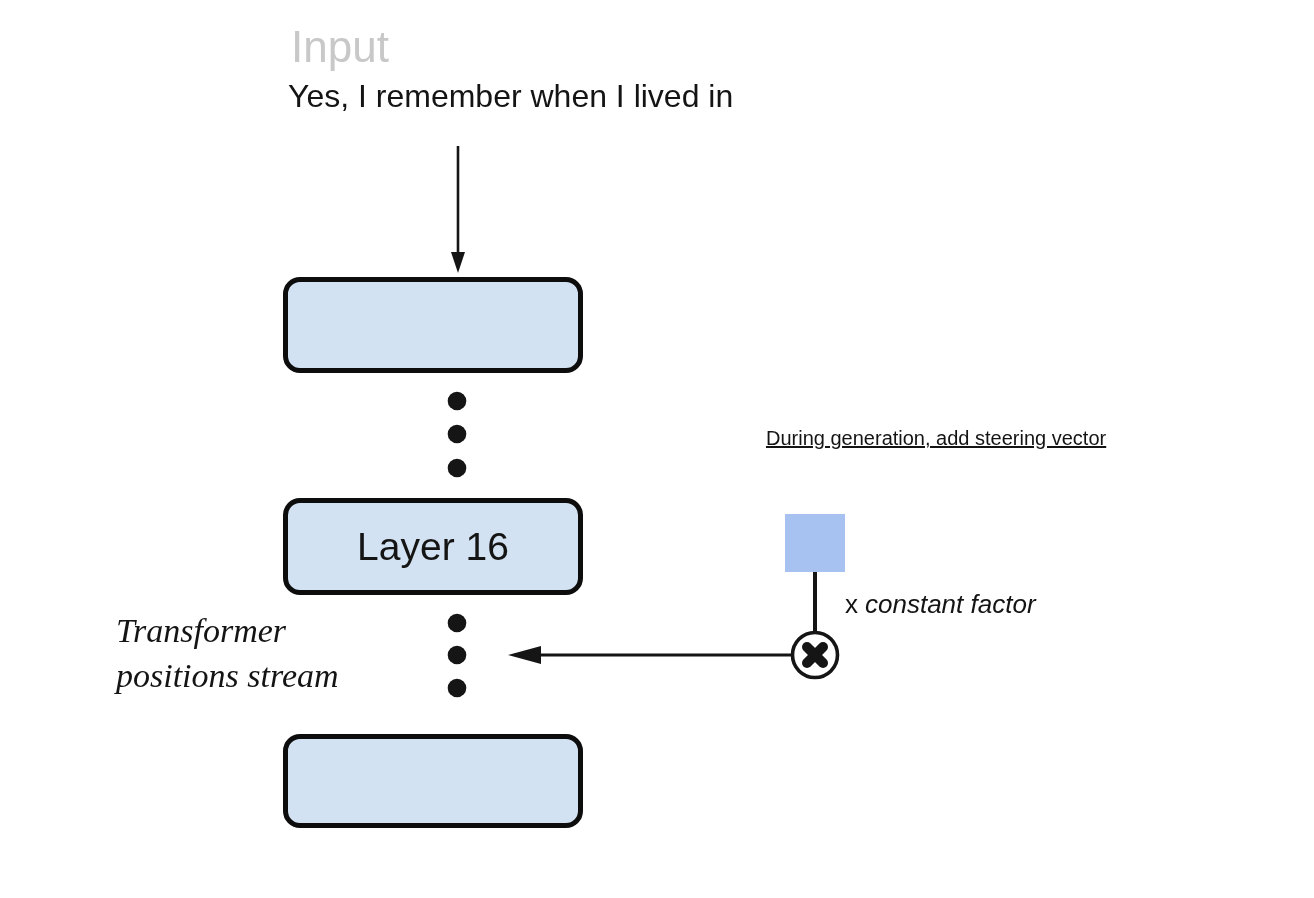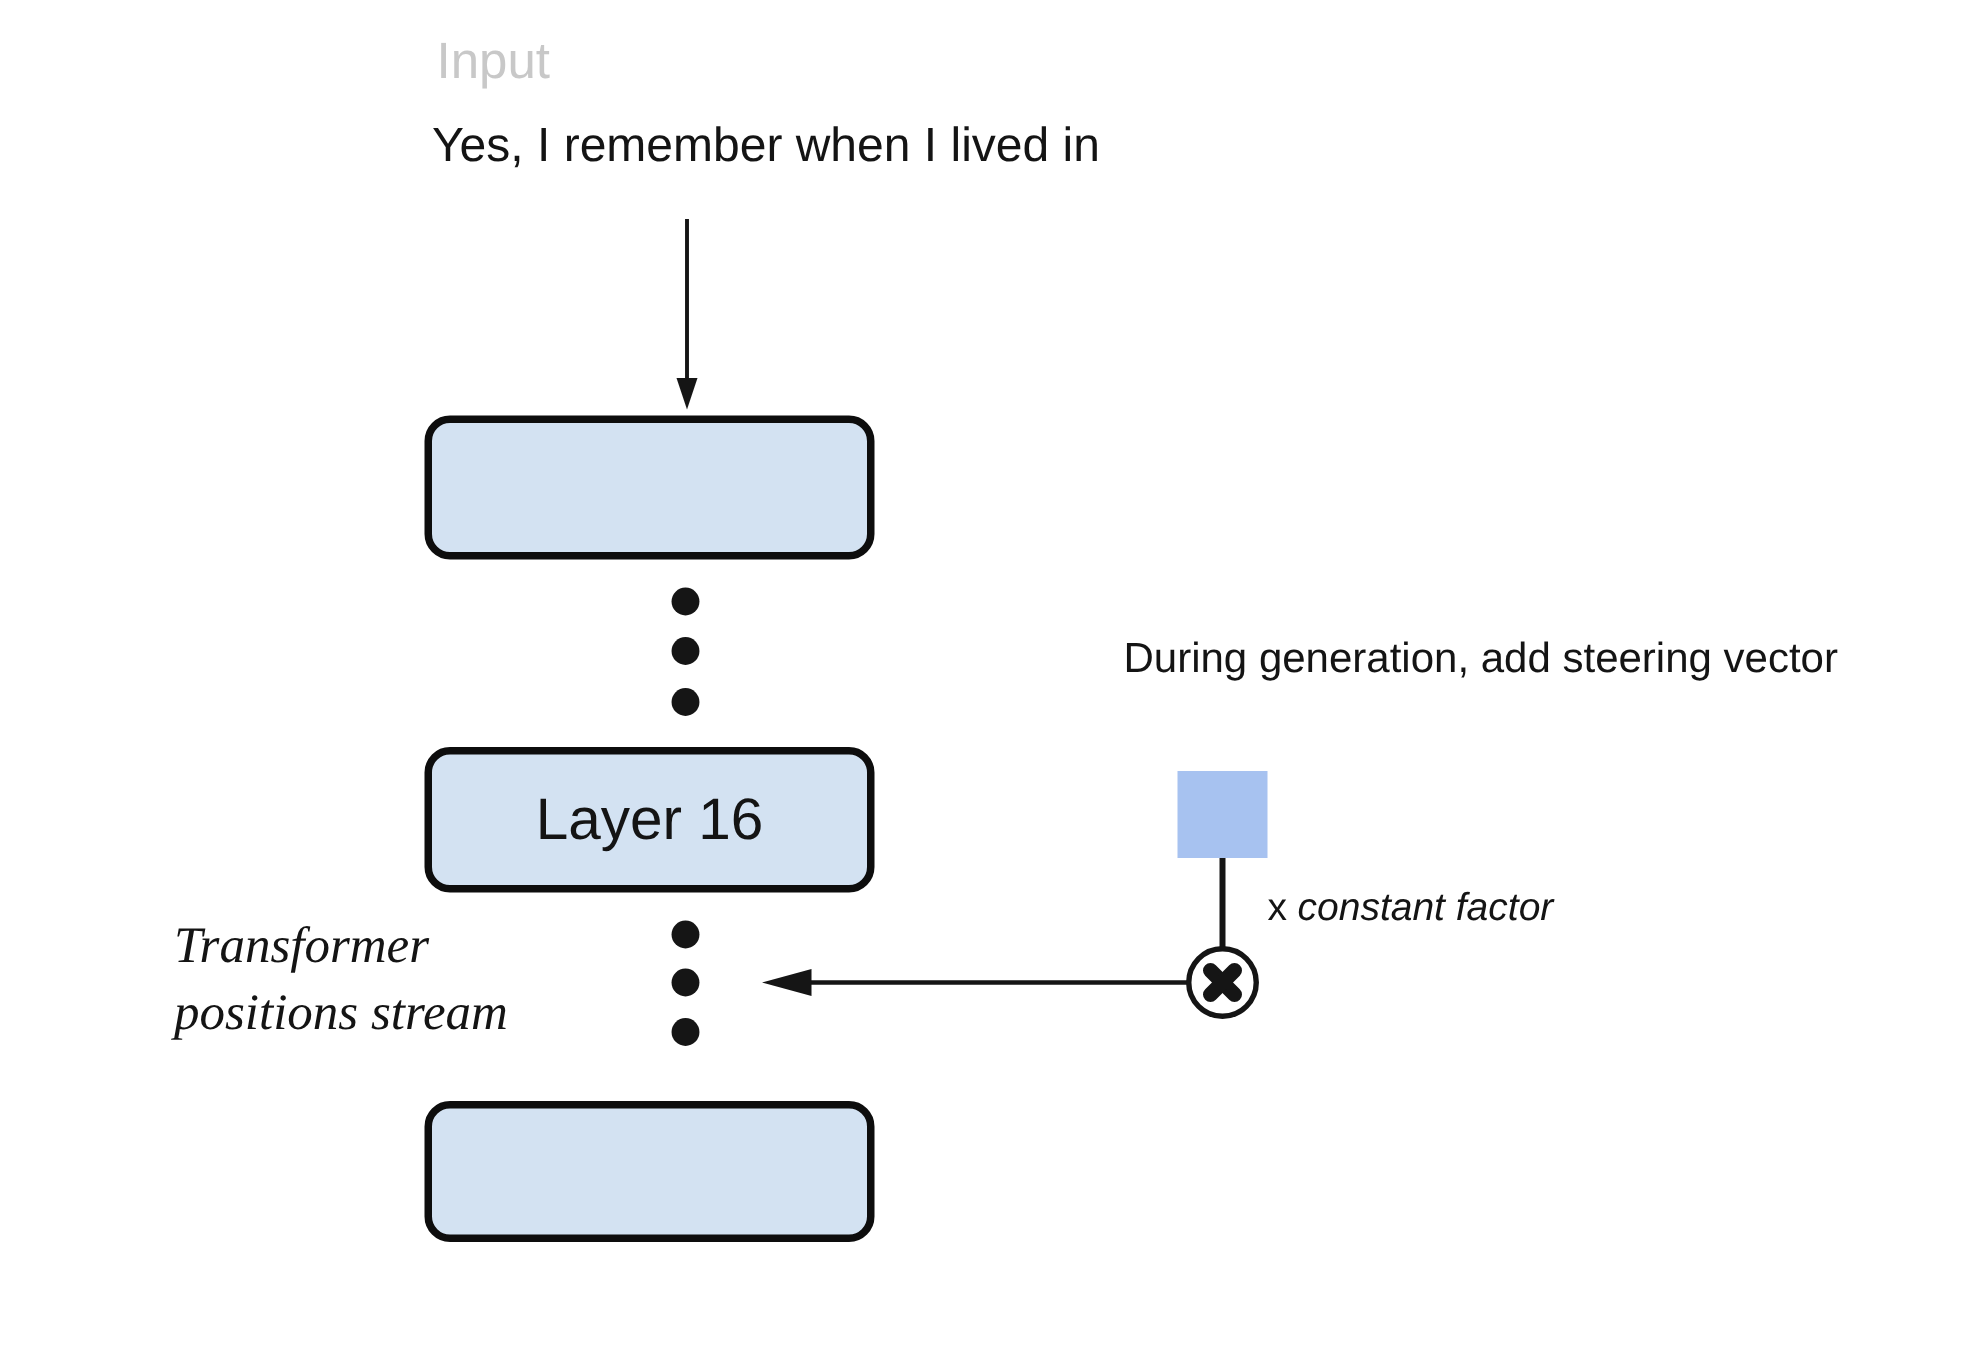--- a/index.html
+++ b/index.html
@@ -19,21 +19,21 @@
     font-family:"Liberation Sans",sans-serif;
     overflow:hidden;
   }
   .overlay{position:absolute;left:0;top:0;width:1314px;height:898px;pointer-events:none;}
   .overlay line{stroke:var(--line-color);}
   .overlay circle.dot{fill:var(--line-color);}
   .overlay polygon{fill:var(--line-color);}
 
   .input-label{
     position:absolute;left:291px;top:22px;
-    font-size:34px;color:var(--input-label-gray);
+    font-size:44px;color:var(--input-label-gray);
     white-space:nowrap;
   }
   .prompt-text{
     position:absolute;left:288px;top:78px;
     font-size:32px;color:var(--text-black);
     white-space:nowrap;
   }
   .block{
     position:absolute;left:283px;width:300px;
     background:var(--block-fill);
@@ -48,23 +48,23 @@
     font-size:39px;color:var(--text-black);
   }
   .box-bottom{top:734px;height:94px;}
 
   .residual-label{
     position:absolute;left:116px;top:608px;
     font-size:34px;font-style:italic;line-height:45px;
     color:var(--text-black);white-space:nowrap;font-family:Liberation Serif, serif;
   }
   .annotation{
-    position:absolute;left:749px;top:420px;
-    font-size:28px;line-height:37px;
-    color:var(--text-black);white-space:nowrap;
+    position:absolute;left:766px;top:420px;
+    font-size:20px;line-height:37px;
+    color:var(--text-black);white-space:nowrap;text-decoration:underline;
   }
   .steering-square{
     position:absolute;left:785px;top:514px;
     width:60px;height:58px;
     background:var(--steering-square-fill);
   }
   .scale-label{
     position:absolute;left:845px;top:589px;
     font-size:26px;color:var(--text-black);white-space:nowrap;
   }

